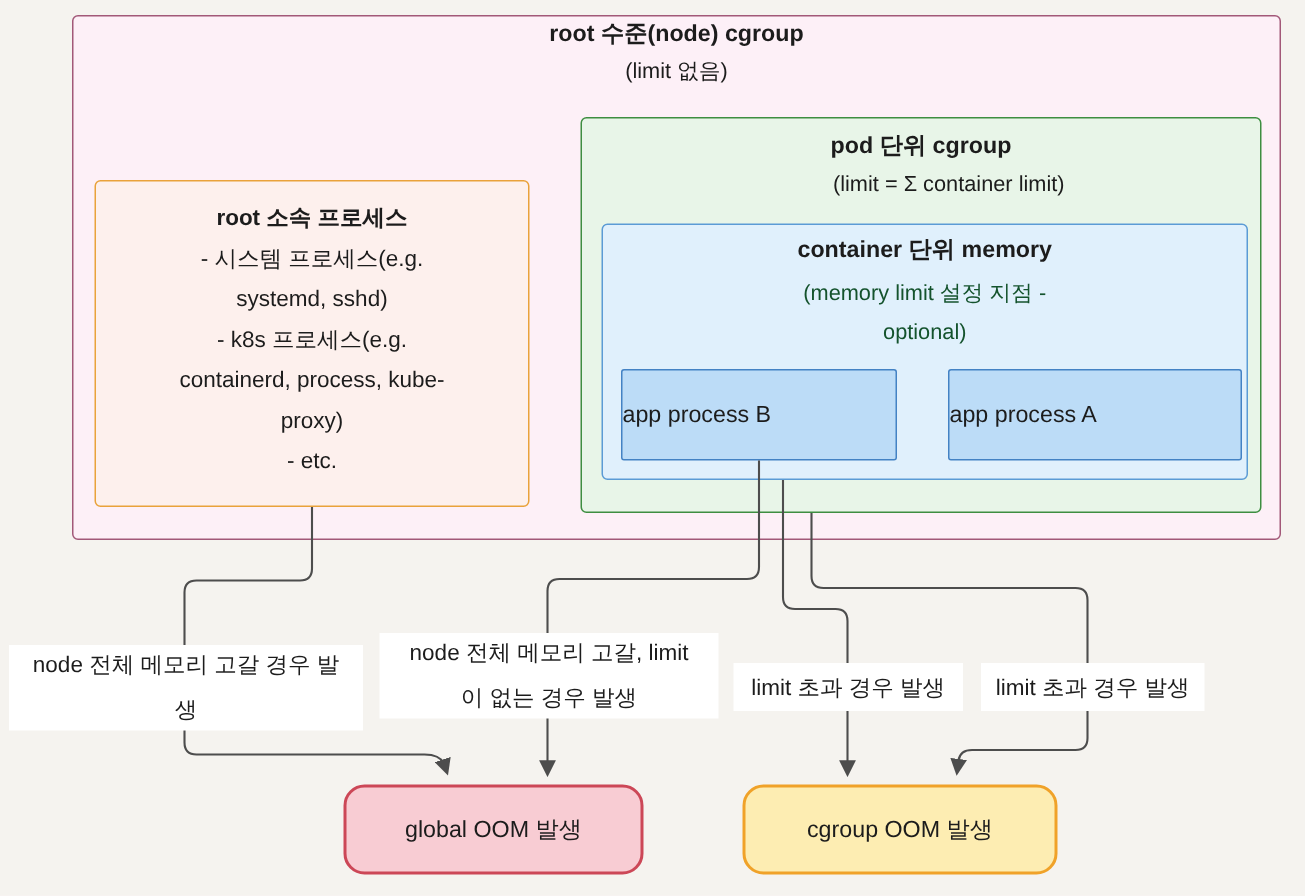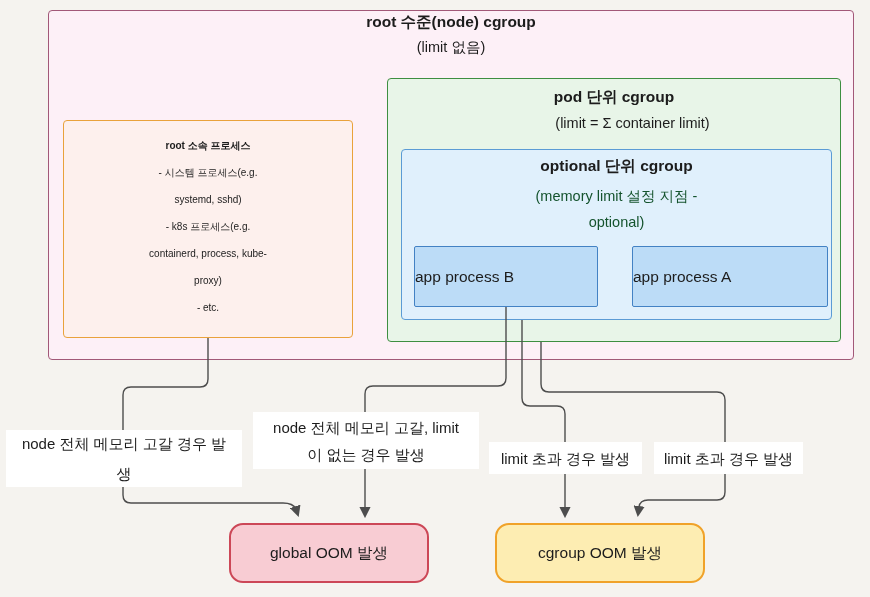--- a/index.html
+++ b/index.html
@@ -25,21 +25,21 @@
     text-align:center;font-size:15.5px;font-weight:bold;z-index:4;
   }
   .root-subtitle{
     position:absolute;left:48px;top:38px;width:806px;
     text-align:center;font-size:14.5px;z-index:4;
   }
   
   .procs-box{
     left:63px;top:120px;width:290px;height:218px;
     background:#fdf0ed;border:1.6px solid #e9a23b;
-    text-align:center;font-size:10px;line-height:27px;
+    text-align:center;font-size:15px;line-height:27px;
     padding-top:11px;z-index:2;
   }
   .procs-box .t{font-weight:bold;}
   
   .pod-box{
     left:387px;top:78px;width:454px;height:264px;
     background:#e8f5e8;border:1.6px solid #3e8e41;z-index:2;
   }
   .pod-title{margin-top:8px;text-align:center;font-size:15.5px;font-weight:bold;}
   .pod-subtitle{text-align:center;font-size:14.5px;margin-top:7px;padding-left:37px;}
@@ -58,21 +58,21 @@
   }
   .app-b{left:414px;top:246px;width:184px;height:61px;}
   .app-a{left:632px;top:246px;width:196px;height:61px;}
   
   .edge-label{
     position:absolute;background:#ffffff;z-index:5;
     text-align:center;font-size:15px;line-height:27px;
     display:flex;flex-direction:column;justify-content:center;
   }
   .lbl1{left:6px;top:430px;width:236px;height:57px;justify-content:space-between;}
-  .lbl2{left:253px;top:412px;width:226px;height:57px;}
+  .lbl2{left:253px;top:422px;width:226px;height:57px;justify-content:space-between;}
   .lbl3{left:489px;top:442px;width:153px;height:32px;}
   .lbl4{left:654px;top:442px;width:149px;height:32px;}
   
   .oom-box{
     position:absolute;box-sizing:border-box;border-radius:14px;z-index:4;
     display:flex;align-items:center;justify-content:center;font-size:15.5px;
   }
   .global-oom{
     left:229px;top:523px;width:200px;height:60px;
     background:#f8ccd3;border:2.5px solid #cc4757;
@@ -102,21 +102,21 @@
     <div>proxy)</div>
     <div>- etc.</div>
   </div>
 
   <div class="box pod-box">
     <div class="pod-title">pod 단위 cgroup</div>
     <div class="pod-subtitle">(limit = Σ container limit)</div>
   </div>
 
   <div class="box container-box">
-    <div class="container-title">optional 단위 cgroup</div>
+    <div class="container-title">container 단위 memory</div>
     <div class="container-sub">
       <div>(memory limit 설정 지점 -</div>
       <div>optional)</div>
     </div>
   </div>
 
   <div class="box app-box app-b">
     <span>app process B</span>
   </div>
   <div class="box app-box app-a">

